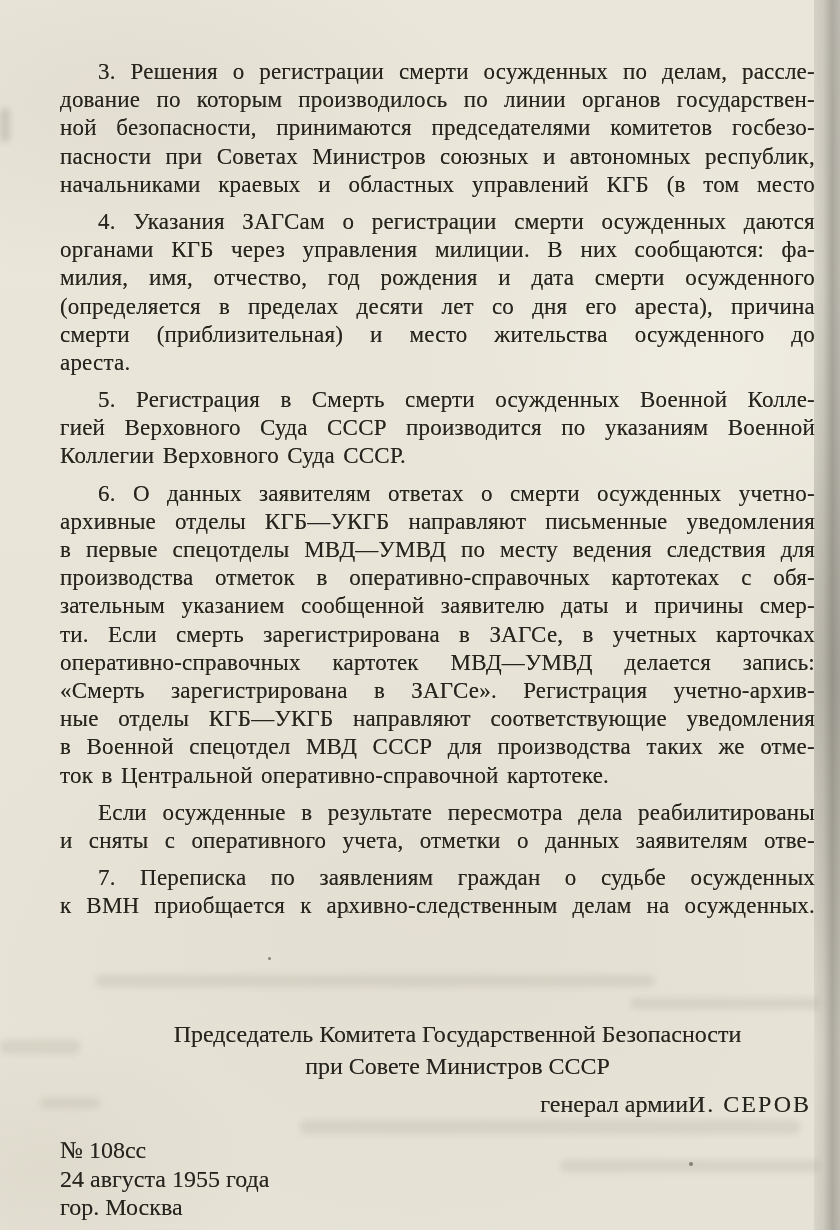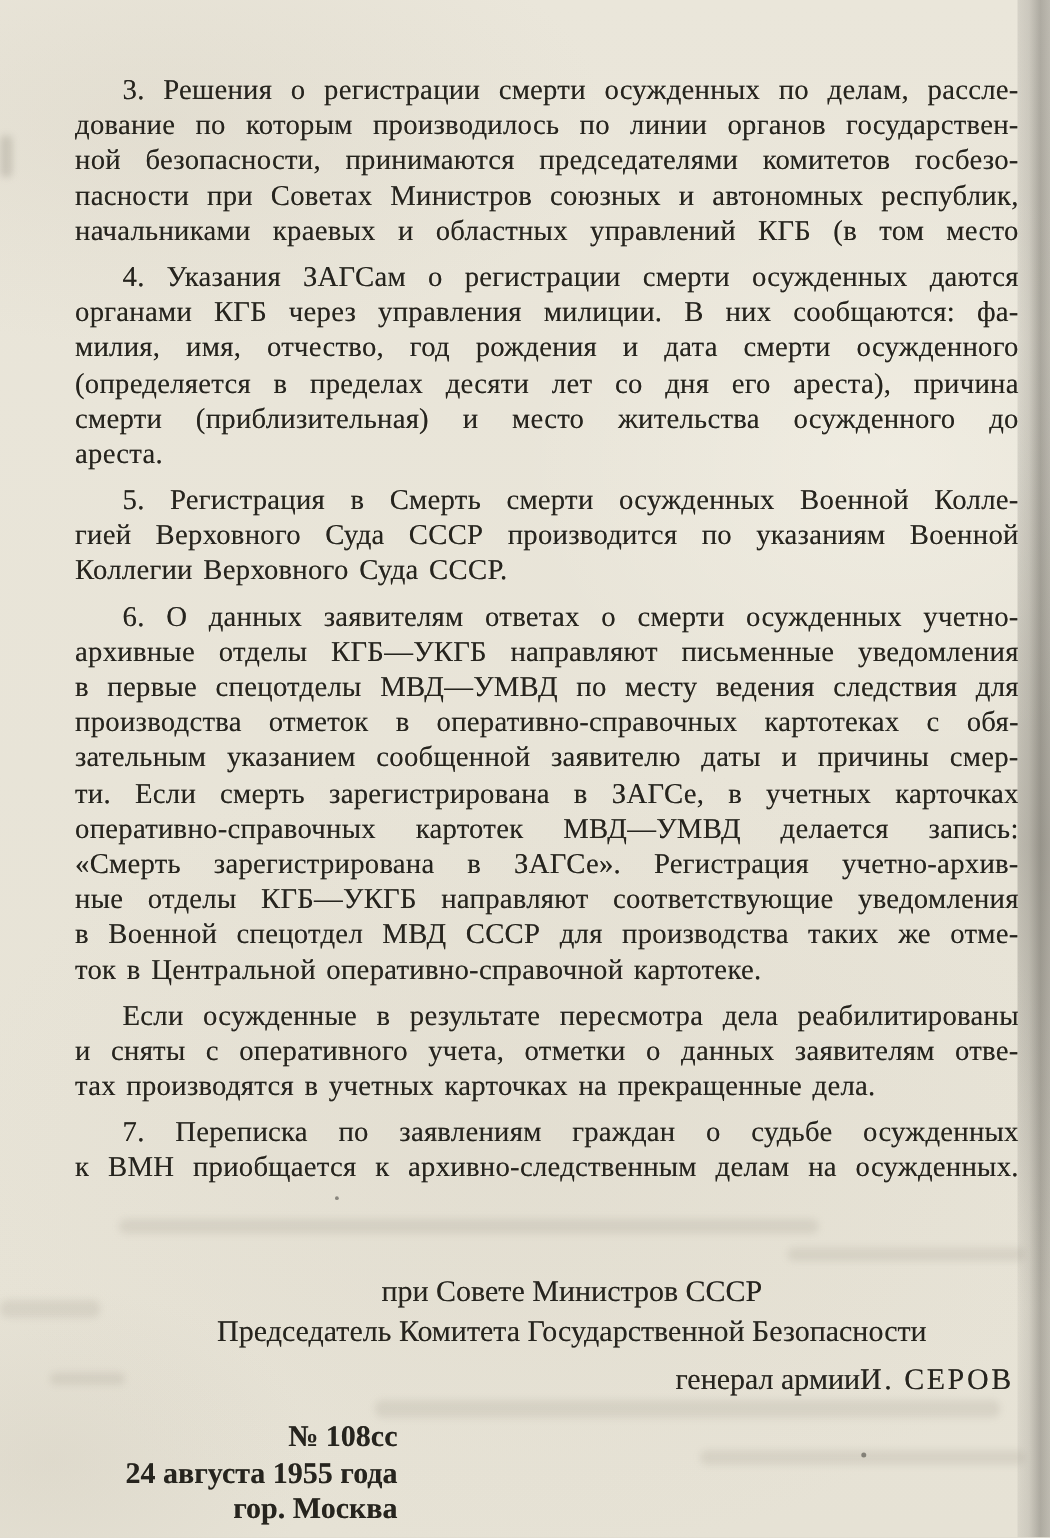--- a/index.html
+++ b/index.html
@@ -35,21 +35,21 @@
     position:absolute;left:100px;top:1018px;width:715px;
     font-size:24px;line-height:32px;text-align:center;
     text-shadow:0 0 0.5px rgba(38,36,30,0.5);
   }
   .sig-name-row{text-align:right;padding-right:4px;margin-top:6px;}
   .sig-rank{}
   .sig-name{font-weight:400;letter-spacing:2px;}
   
   .footer{
     position:absolute;left:60px;top:1136px;width:258px;
-    text-align:right;font-size:24px;line-height:28.5px;font-weight:700;
+    text-align:left;font-size:24px;line-height:28.5px;font-weight:400;
     white-space:nowrap;
     text-shadow:0 0 0.5px rgba(38,36,30,0.45);
   }
   
   .edge{
     position:absolute;right:0;top:0;width:26px;height:100%;
     background:linear-gradient(to right,
       rgba(100,97,90,0) 0%,
       rgba(100,97,90,0.10) 35%,
       rgba(92,89,82,0.38) 70%,
@@ -318,21 +318,20 @@
           <span>сняты</span>
           <span>с</span>
           <span>оперативного</span>
           <span>учета,</span>
           <span>отметки</span>
           <span>о</span>
           <span>данных</span>
           <span>заявителям</span>
           <span>отве-</span>
         </div>
-        <div class="line">тах производятся в учетных карточках на прекращенные дела.</div>
       </div>
       <div class="para">
         <div class="line indent just">
           <span>7.</span>
           <span>Переписка</span>
           <span>по</span>
           <span>заявлениям</span>
           <span>граждан</span>
           <span>о</span>
           <span>судьбе</span>
@@ -345,22 +344,22 @@
           <span>к</span>
           <span>архивно-следственным</span>
           <span>делам</span>
           <span>на</span>
           <span>осужденных.</span>
         </div>
       </div>
     </div>
 
   <div class="signature">
+    <div>Председатель Комитета Государственной Безопасности</div>
     <div>при Совете Министров СССР</div>
-    <div>Председатель Комитета Государственной Безопасности</div>
     <div class="sig-name-row">
       <span class="sig-rank">генерал армии</span><span class="sig-name">И. СЕРОВ</span>
     </div>
   </div>
 
   <div class="footer">
     <div>№ 108сс</div>
     <div>24 августа 1955 года</div>
     <div>гор. Москва</div>
   </div>

